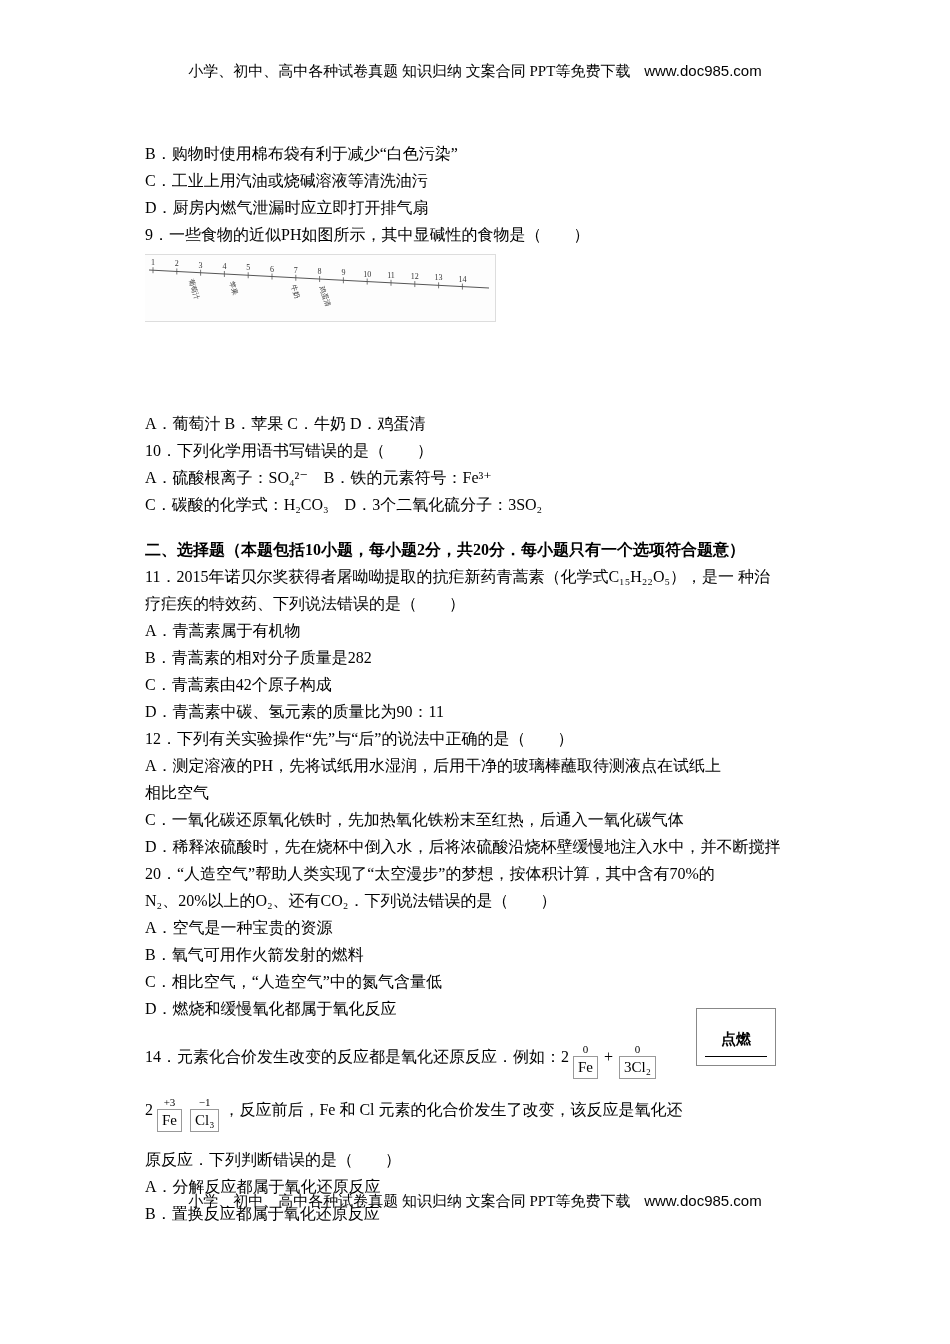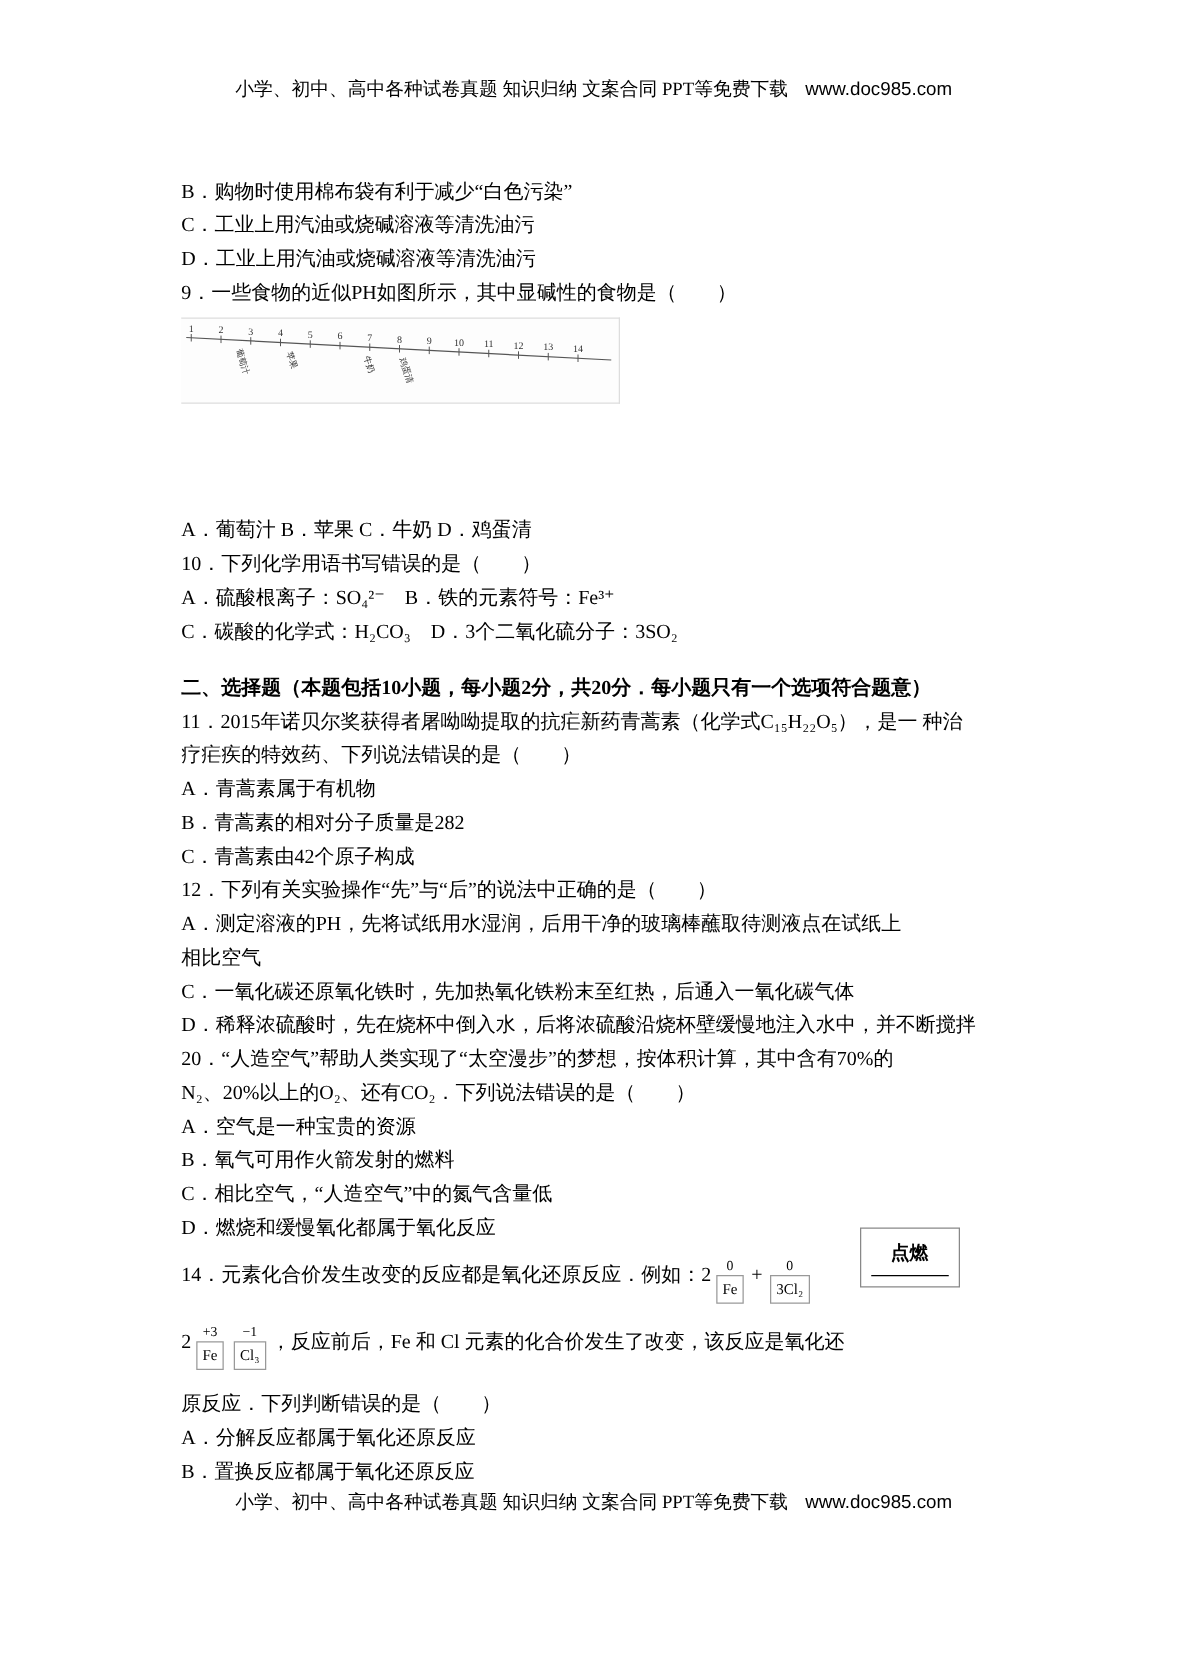--- a/index.html
+++ b/index.html
@@ -17,41 +17,41 @@
   .section-title{font-weight:bold;margin-top:18px !important;}
   
   .figure{margin:6px 0 88px 0;width:350px;border:1px solid #ddd;border-left:none;background:#fdfdfd;}
   
   .q14 .eq-line{line-height:30px;}
   .q14 .eq-line.first{margin-top:4px !important;}
   .q14 .eq-line.second{margin-top:12px !important;}
   .q14 .q14-line3{margin-top:14px !important;}
   .chem{display:inline-block;text-align:center;vertical-align:-10px;margin:0 4px;}
   .chem .ox{display:block;font-size:11px;line-height:13px;}
-  .chem .sym{display:block;border:1px solid #999;padding:0 4px;font-size:12px;line-height:21px;background:#fff;}
+  .chem .sym{display:block;border:1px solid #999;padding:0 4px;font-size:15px;line-height:21px;background:#fff;}
   .plus{margin:0 2px;}
-  .ignite{display:inline-block;border:1px solid #888;padding:6px 8px 8px;margin-left:36px;position:relative;top:-18px;background:#fff;}
+  .ignite{display:inline-block;border:1px solid #888;padding:16px 8px 8px;margin-left:36px;position:relative;top:-18px;background:#fff;}
   .ignite-text{display:inline-block;font-size:15px;font-weight:bold;border-bottom:1.5px solid #000;padding:0 16px 3px;}
 </style>
 </head>
 <body>
 
 <div class="page">
 
   <div class="doc-header">
     <span>小学、初中、高中各种试卷真题 知识归纳 文案合同 PPT等免费下载</span>
     <span class="url">www.doc985.com</span>
   </div>
 
   <div class="content">
 
     <div>
         <p class="line">B．购物时使用棉布袋有利于减少“白色污染”</p>
         <p class="line">C．工业上用汽油或烧碱溶液等清洗油污</p>
-        <p class="line">D．工业上用汽油或烧碱溶液等清洗油污</p>
+        <p class="line">D．厨房内燃气泄漏时应立即打开排气扇</p>
         <p class="line">9．一些食物的近似PH如图所示，其中显碱性的食物是（　　）</p>
       </div>
 
     <div class="figure">
       <svg viewBox="0 0 348 62" width="348" height="62">
         <line x1="4" y1="15" x2="344" y2="33" stroke="#555" stroke-width="1"></line>
         <g>
             <line x1="8" y1="12.211764705882352" x2="8" y2="18.211764705882352" stroke="#555" stroke-width="0.8"></line>
             <text x="8" y="10.211764705882352" text-anchor="middle" font-size="8" fill="#333">1</text>
             <line x1="31.8" y1="13.471764705882354" x2="31.8" y2="19.471764705882354" stroke="#555" stroke-width="0.8"></line>
@@ -98,20 +98,21 @@
       </div>
 
     <p class="line section-title">二、选择题（本题包括10小题，每小题2分，共20分．每小题只有一个选项符合题意）</p>
 
     <div>
         <p class="line">11．2015年诺贝尔奖获得者屠呦呦提取的抗疟新药青蒿素（化学式C₁₅H₂₂O₅），是一 种治</p>
         <p class="line">疗疟疾的特效药、下列说法错误的是（　　）</p>
         <p class="line">A．青蒿素属于有机物</p>
         <p class="line">B．青蒿素的相对分子质量是282</p>
         <p class="line">C．青蒿素由42个原子构成</p>
+        <p class="line">D．青蒿素中碳、氢元素的质量比为90：11</p>
         <p class="line">12．下列有关实验操作“先”与“后”的说法中正确的是（　　）</p>
         <p class="line">A．测定溶液的PH，先将试纸用水湿润，后用干净的玻璃棒蘸取待测液点在试纸上</p>
         <p class="line">相比空气</p>
         <p class="line">C．一氧化碳还原氧化铁时，先加热氧化铁粉末至红热，后通入一氧化碳气体</p>
         <p class="line">D．稀释浓硫酸时，先在烧杯中倒入水，后将浓硫酸沿烧杯壁缓慢地注入水中，并不断搅拌</p>
         <p class="line">20．“人造空气”帮助人类实现了“太空漫步”的梦想，按体积计算，其中含有70%的</p>
         <p class="line">N₂、20%以上的O₂、还有CO₂．下列说法错误的是（　　）</p>
         <p class="line">A．空气是一种宝贵的资源</p>
         <p class="line">B．氧气可用作火箭发射的燃料</p>
         <p class="line">C．相比空气，“人造空气”中的氮气含量低</p>

